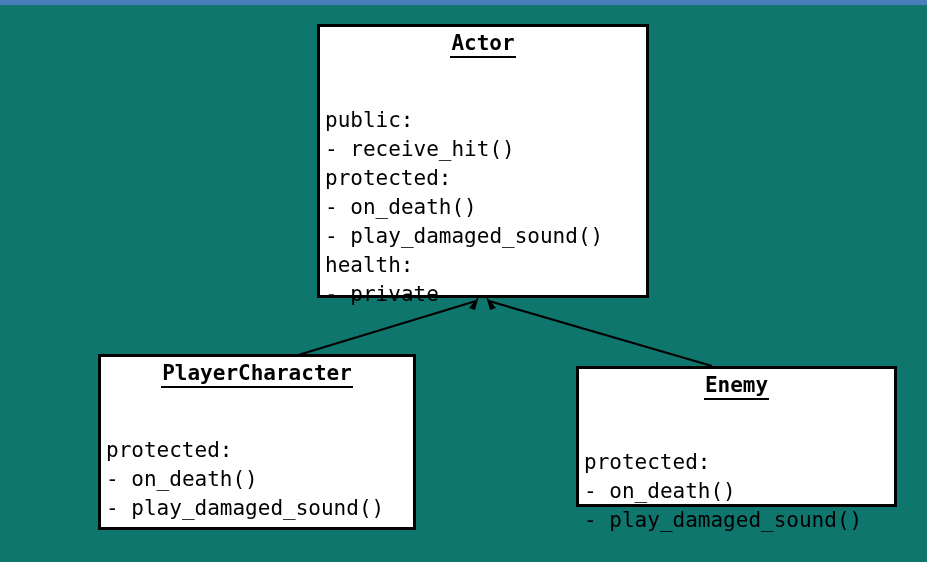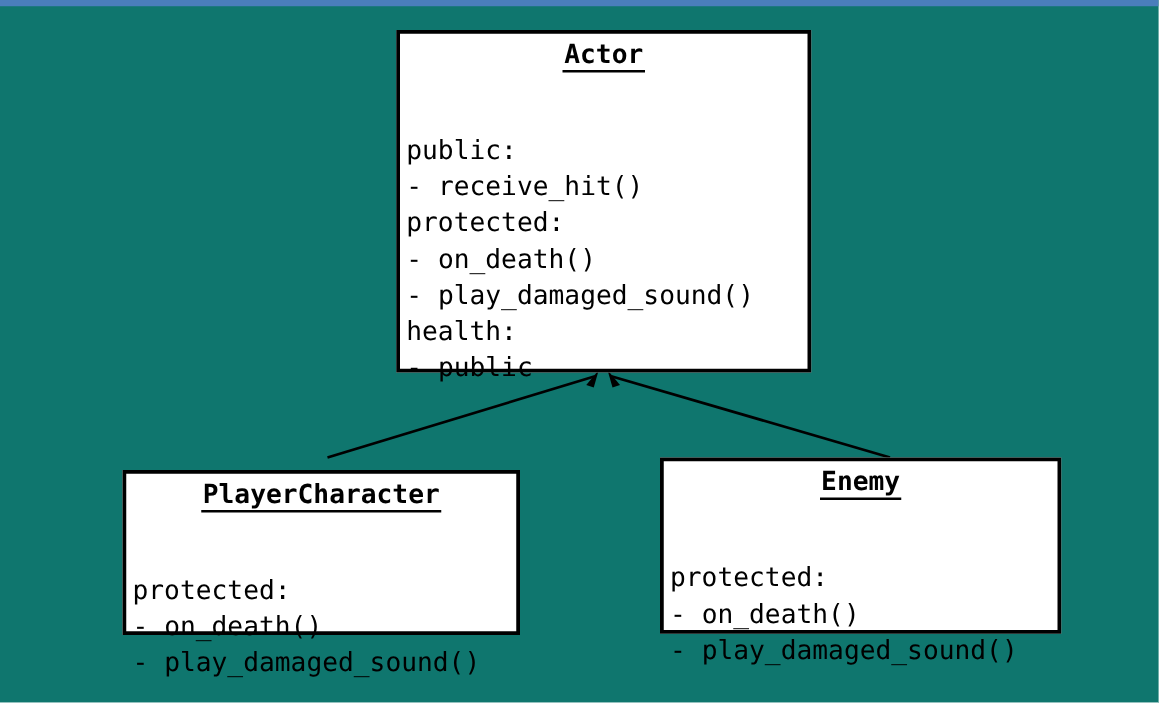--- a/index.html
+++ b/index.html
@@ -72,26 +72,26 @@
     font-weight: normal;
   }
   #actor-class {
     left: 317px;
     top: 24px;
     width: 332px;
     height: 274px;
   }
   #player-class {
     left: 98px;
-    top: 376px;
+    top: 354px;
     width: 318px;
-    height: 132px;
+    height: 176px;
   }
   #enemy-class {
-    left: 528px;
+    left: 576px;
     top: 366px;
     width: 321px;
     height: 141px;
   }
 </style>
 </head>
 <body>
 
 <div id="canvas">
 
@@ -123,21 +123,21 @@
       <div class="member-line bold">
         <span class="bullet">-</span>&nbsp;<span class="mtext">on_death()</span>
       </div>
       <div class="member-line bold">
         <span class="bullet">-</span>&nbsp;<span class="mtext">play_damaged_sound()</span>
       </div>
       <div class="member-line">
         <span class="bullet"></span><span class="mtext">health:</span>
       </div>
       <div class="member-line">
-        <span class="bullet">-</span>&nbsp;<span class="mtext">public</span>
+        <span class="bullet">-</span>&nbsp;<span class="mtext">private</span>
       </div>
     </div>
   </div>
 
   <div class="uml-class" id="player-class">
     <div class="class-title">
       <span>PlayerCharacter</span>
     </div>
     <div class="members">
       <div class="member-line">

